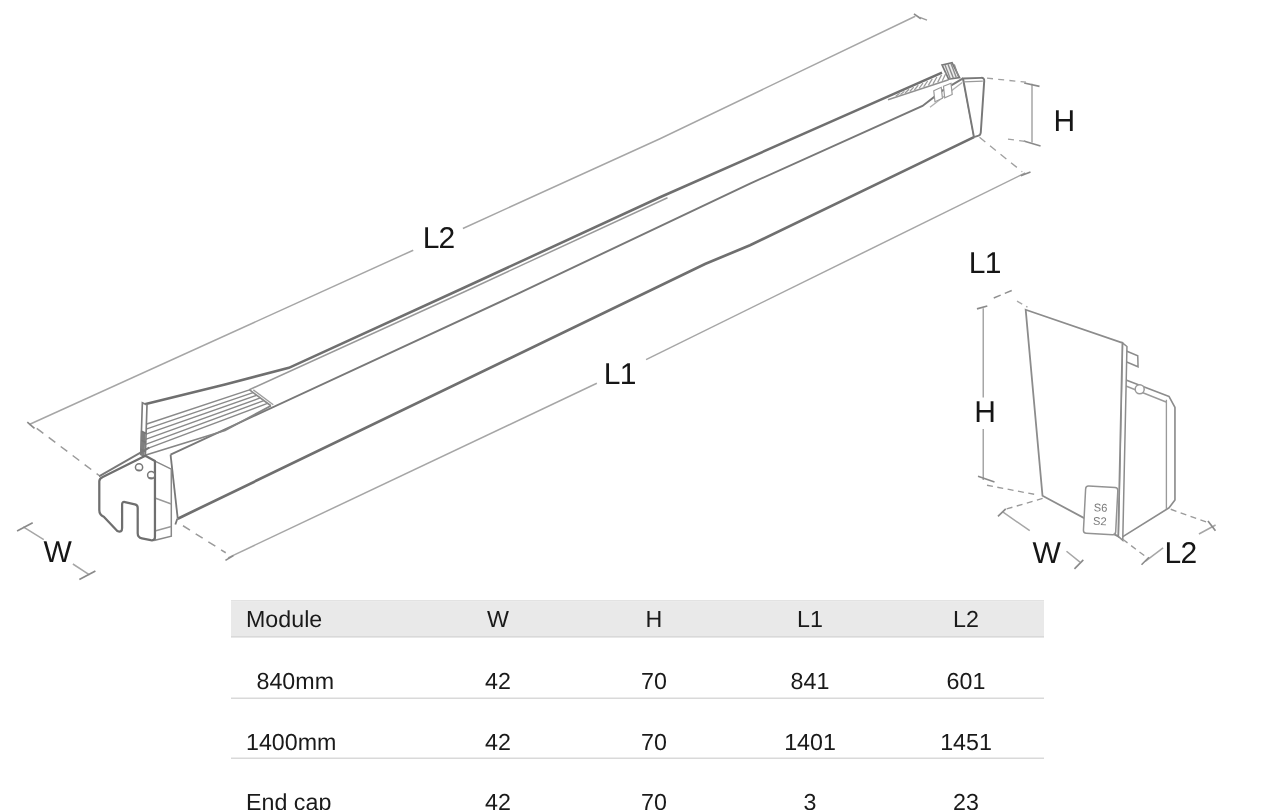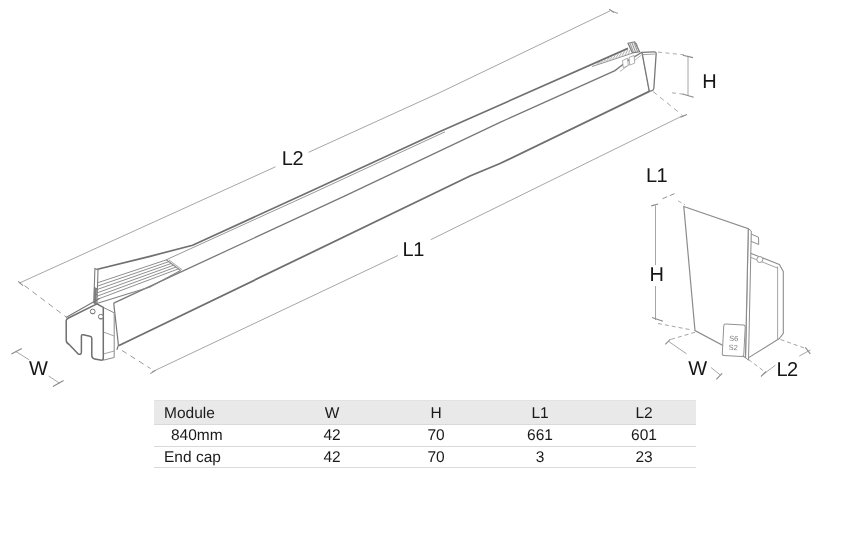--- a/index.html
+++ b/index.html
@@ -3,21 +3,21 @@
 <meta charset="utf-8">
 <style>
   html,body{margin:0;padding:0;background:#ffffff;width:856px;height:540px;overflow:hidden;}
   body{font-family:"Liberation Sans", sans-serif;position:relative;text-rendering:geometricPrecision;}
   svg{position:absolute;left:0;top:0;}
   .dimlbl{font-family:"Liberation Sans", sans-serif;font-size:20px;fill:#161616;letter-spacing:-0.5px;text-rendering:geometricPrecision;}
   table{position:absolute;left:154px;top:400px;width:542px;border-collapse:collapse;table-layout:fixed;
         font-size:15.5px;color:#1a1a1a;}
   th,td{font-weight:normal;padding:0;padding-top:3px;height:23px;text-align:center;border-bottom:1px solid #d9d9d9;}
   thead th{background:#e9e9e9;height:21px;padding-top:2px;border-top:1px solid #e2e2e2;}
-  tbody td{height:17.5px;padding-top:3px;vertical-align:top;line-height:15px;}
+  tbody td{height:17.5px;padding-top:22px;vertical-align:top;line-height:15px;}
   .c0{width:116px;text-align:left;padding-left:10px;}
 </style>
 </head>
 <body>
 <svg width="856" height="540" viewBox="0 0 856 540">
 
   <polygon points="96.5,269.5 150,256.3 192.6,245.2 310,191.5 440,131.5 628,48.4 642,52.2 628,60.6 615,70.6 500,122.4 345,195.9 113.7,303.1" fill="#ffffff"></polygon>
 
   <polygon points="113.7,303.1 345,195.9 500,122.4 615,70.6 628,60.6 642,52.2 649.3,91.4 500,163.5 470,176 118.5,345.8" fill="#ffffff" stroke="none"></polygon>
 
@@ -188,22 +188,29 @@
         <th>H</th>
         <th>L1</th>
         <th>L2</th>
       </tr>
   </thead>
   <tbody>
     <tr>
         <td class="c0" style="padding-left:17px;">840mm</td>
         <td>42</td>
         <td>70</td>
-        <td>661</td>
+        <td>841</td>
         <td>601</td>
+      </tr>
+    <tr>
+        <td class="c0">1400mm</td>
+        <td>42</td>
+        <td>70</td>
+        <td>1401</td>
+        <td>1451</td>
       </tr>
     <tr>
         <td class="c0">End cap</td>
         <td>42</td>
         <td>70</td>
         <td>3</td>
         <td>23</td>
       </tr>
   </tbody>
 </table>

